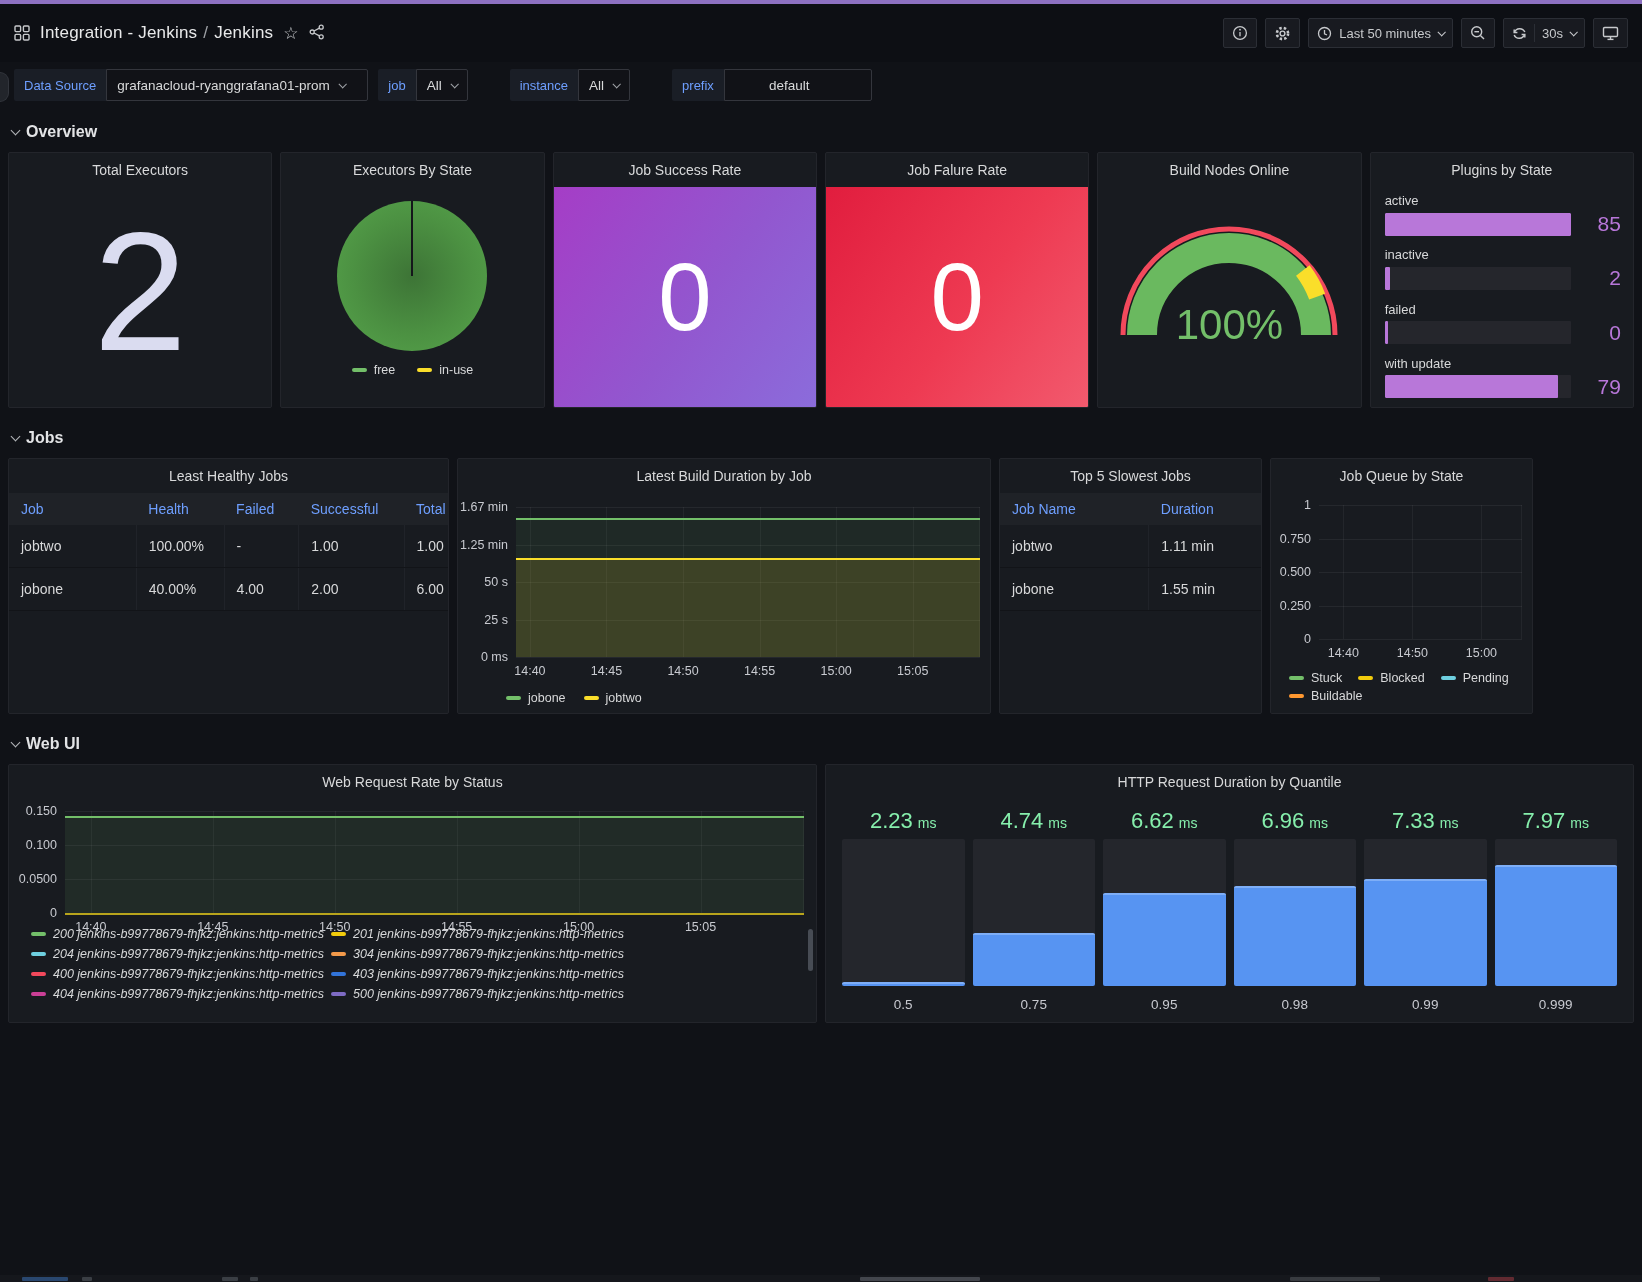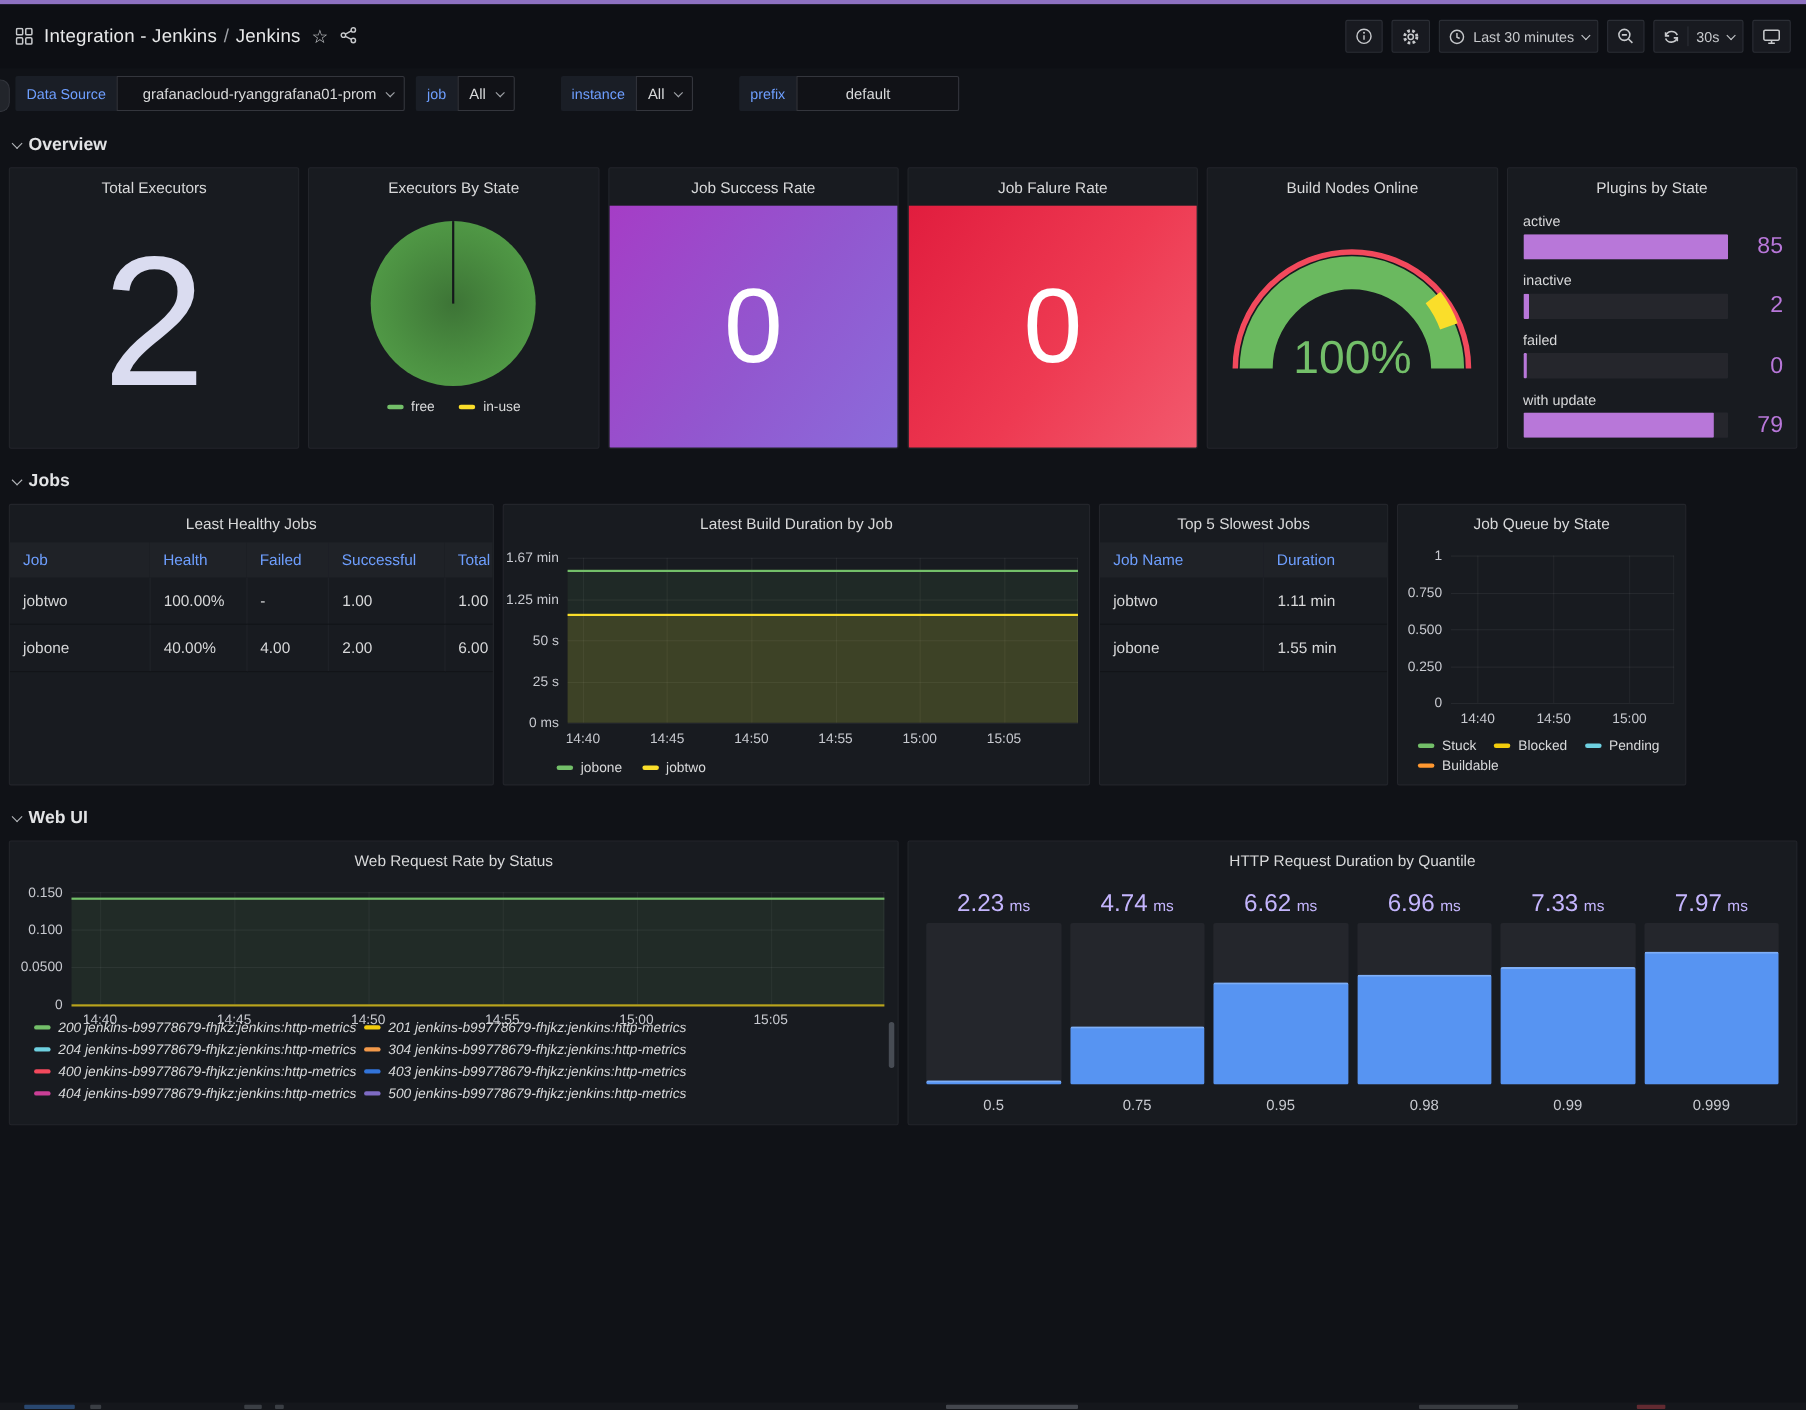--- a/index.html
+++ b/index.html
@@ -98,21 +98,21 @@
     font-size:12.5px; color:#c8cad0; white-space:nowrap; }
   .series-line { position:absolute; left:0; right:0; height:2px; }
   .series-fill { position:absolute; left:0; right:0; bottom:0; }
   .chart-legend { flex:0 0 auto; display:flex; flex-wrap:wrap; align-items:center; }
   .lg-sm { font-size:12.5px; }
   .scrollthumb { position:absolute; right:3px; width:5px; height:42px; background:#474c54; border-radius:3px; }
   
   .qwrap { position:absolute; inset:0; padding:4px 16px 8px 16px; display:flex; flex-direction:column; }
   .qcols { flex:1 1 auto; display:flex; gap:8px; }
   .qcol { flex:1 1 0; display:flex; flex-direction:column; }
-  .qval { height:36px; display:flex; align-items:center; justify-content:center; gap:5px; color:#c4b5fd; }
+  .qval { height:36px; display:flex; align-items:center; justify-content:center; gap:5px; color:#86efac; }
   .qval .num { font-size:22px; font-weight:500; }
   .qval .unit { font-size:14px; font-weight:500; margin-top:4px; }
   .qtrack { flex:1 1 auto; background:#24262c; border-radius:2px; position:relative; overflow:hidden; }
   .qfill { position:absolute; left:0; right:0; bottom:0; background:#5794f2; border-radius:2px 2px 0 0;
     min-height:4px; border-top:2px solid #7eaef7; }
   .qlab { height:28px; display:flex; align-items:flex-end; justify-content:center; font-size:13.5px; color:#c8cad0; padding-bottom:2px; }
   
   .bottom-strip { position:absolute; left:0; right:0; bottom:0; height:7px; background:#15171c; }
   .bottom-strip span { position:absolute; bottom:1px; height:4px; border-radius:1px; opacity:.55; }
 </style>
@@ -157,21 +157,21 @@
       <svg width="17" height="17" viewBox="0 0 17 17" fill="none" stroke="#c7c9cc">
         <circle cx="8.5" cy="8.5" r="5.6" stroke-width="2.6" stroke-dasharray="2.4 2.1"></circle>
         <circle cx="8.5" cy="8.5" r="2.4" stroke-width="1.4"></circle>
       </svg>
     </div>
     <div class="navbtn">
       <svg width="15" height="15" viewBox="0 0 15 15" fill="none" stroke="#c7c9cc" stroke-width="1.3">
         <circle cx="7.5" cy="7.5" r="6"></circle>
           <polyline points="7.5,4 7.5,7.8 10,9"></polyline>
       </svg>
-      <span>Last 30 minutes</span>
+      <span>Last 50 minutes</span>
       <span class="caret"></span>
     </div>
     <div class="navbtn">
       <svg width="16" height="16" viewBox="0 0 16 16" fill="none" stroke="#c7c9cc" stroke-width="1.4">
         <circle cx="6.7" cy="6.7" r="5"></circle>
           <line x1="10.4" y1="10.4" x2="14" y2="14"></line>
           <line x1="4.4" y1="6.7" x2="9" y2="6.7"></line>
       </svg>
     </div>
     <div class="navbtn">
@@ -192,21 +192,21 @@
           <line x1="5.5" y1="13.4" x2="11.5" y2="13.4"></line>
       </svg>
     </div>
   </div>
 </div>
 <div class="sidebar-handle"></div>
 
 <div class="filters">
   <div class="fgroup">
     <span class="flabel">Data Source</span>
-    <span class="fvalue" style="width:262px; justify-content:flex-end;">
+    <span class="fvalue" style="width:262px; justify-content:flex-start;">
       <span>grafanacloud-ryanggrafana01-prom</span>
       <span class="caret"></span>
     </span>
   </div>
   <div class="fgroup">
     <span class="flabel">job</span>
     <span class="fvalue">
       <span>All</span>
       <span class="caret"></span>
     </span>

